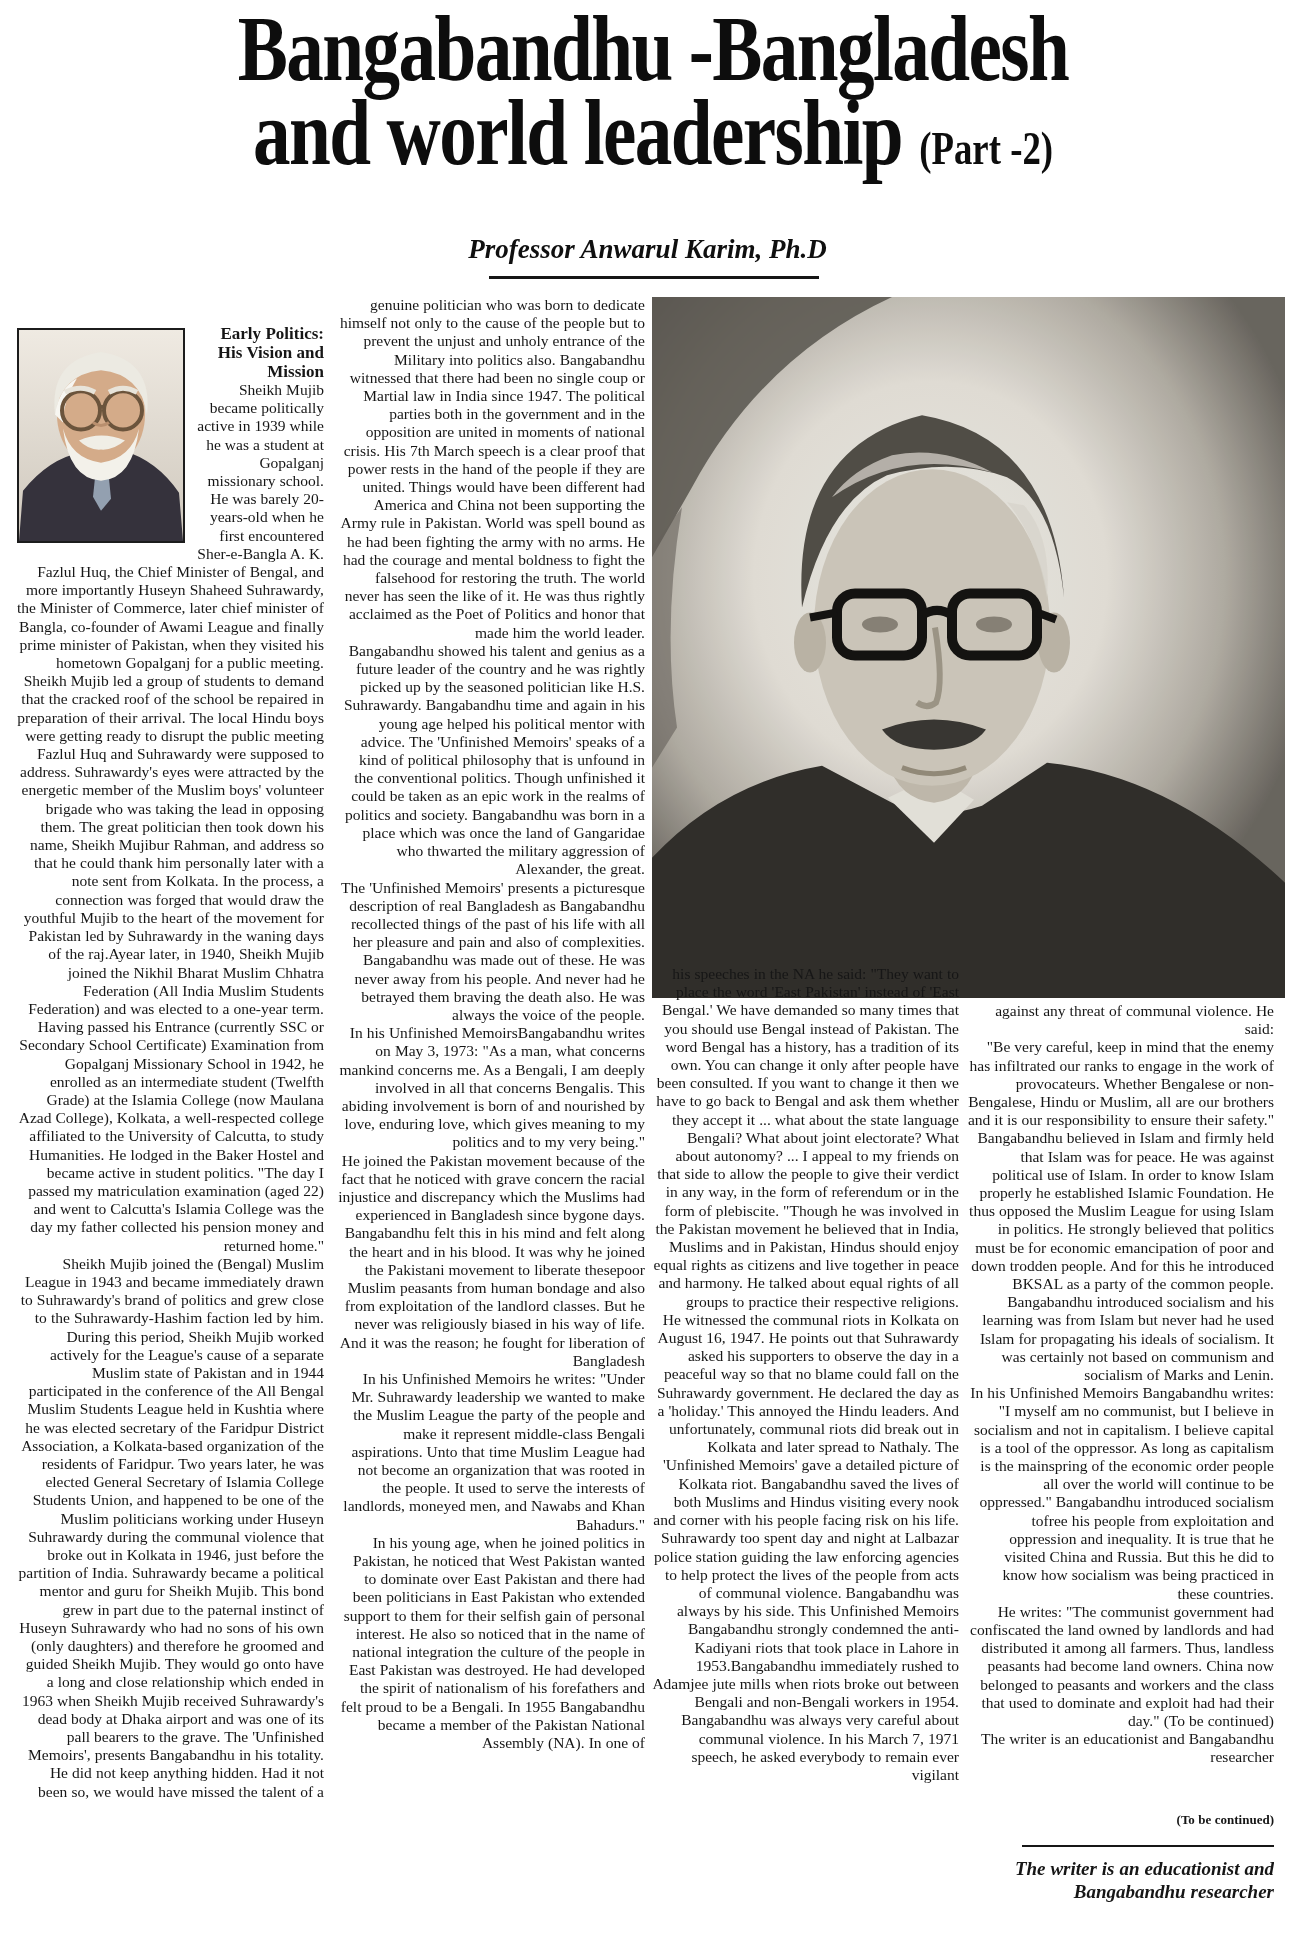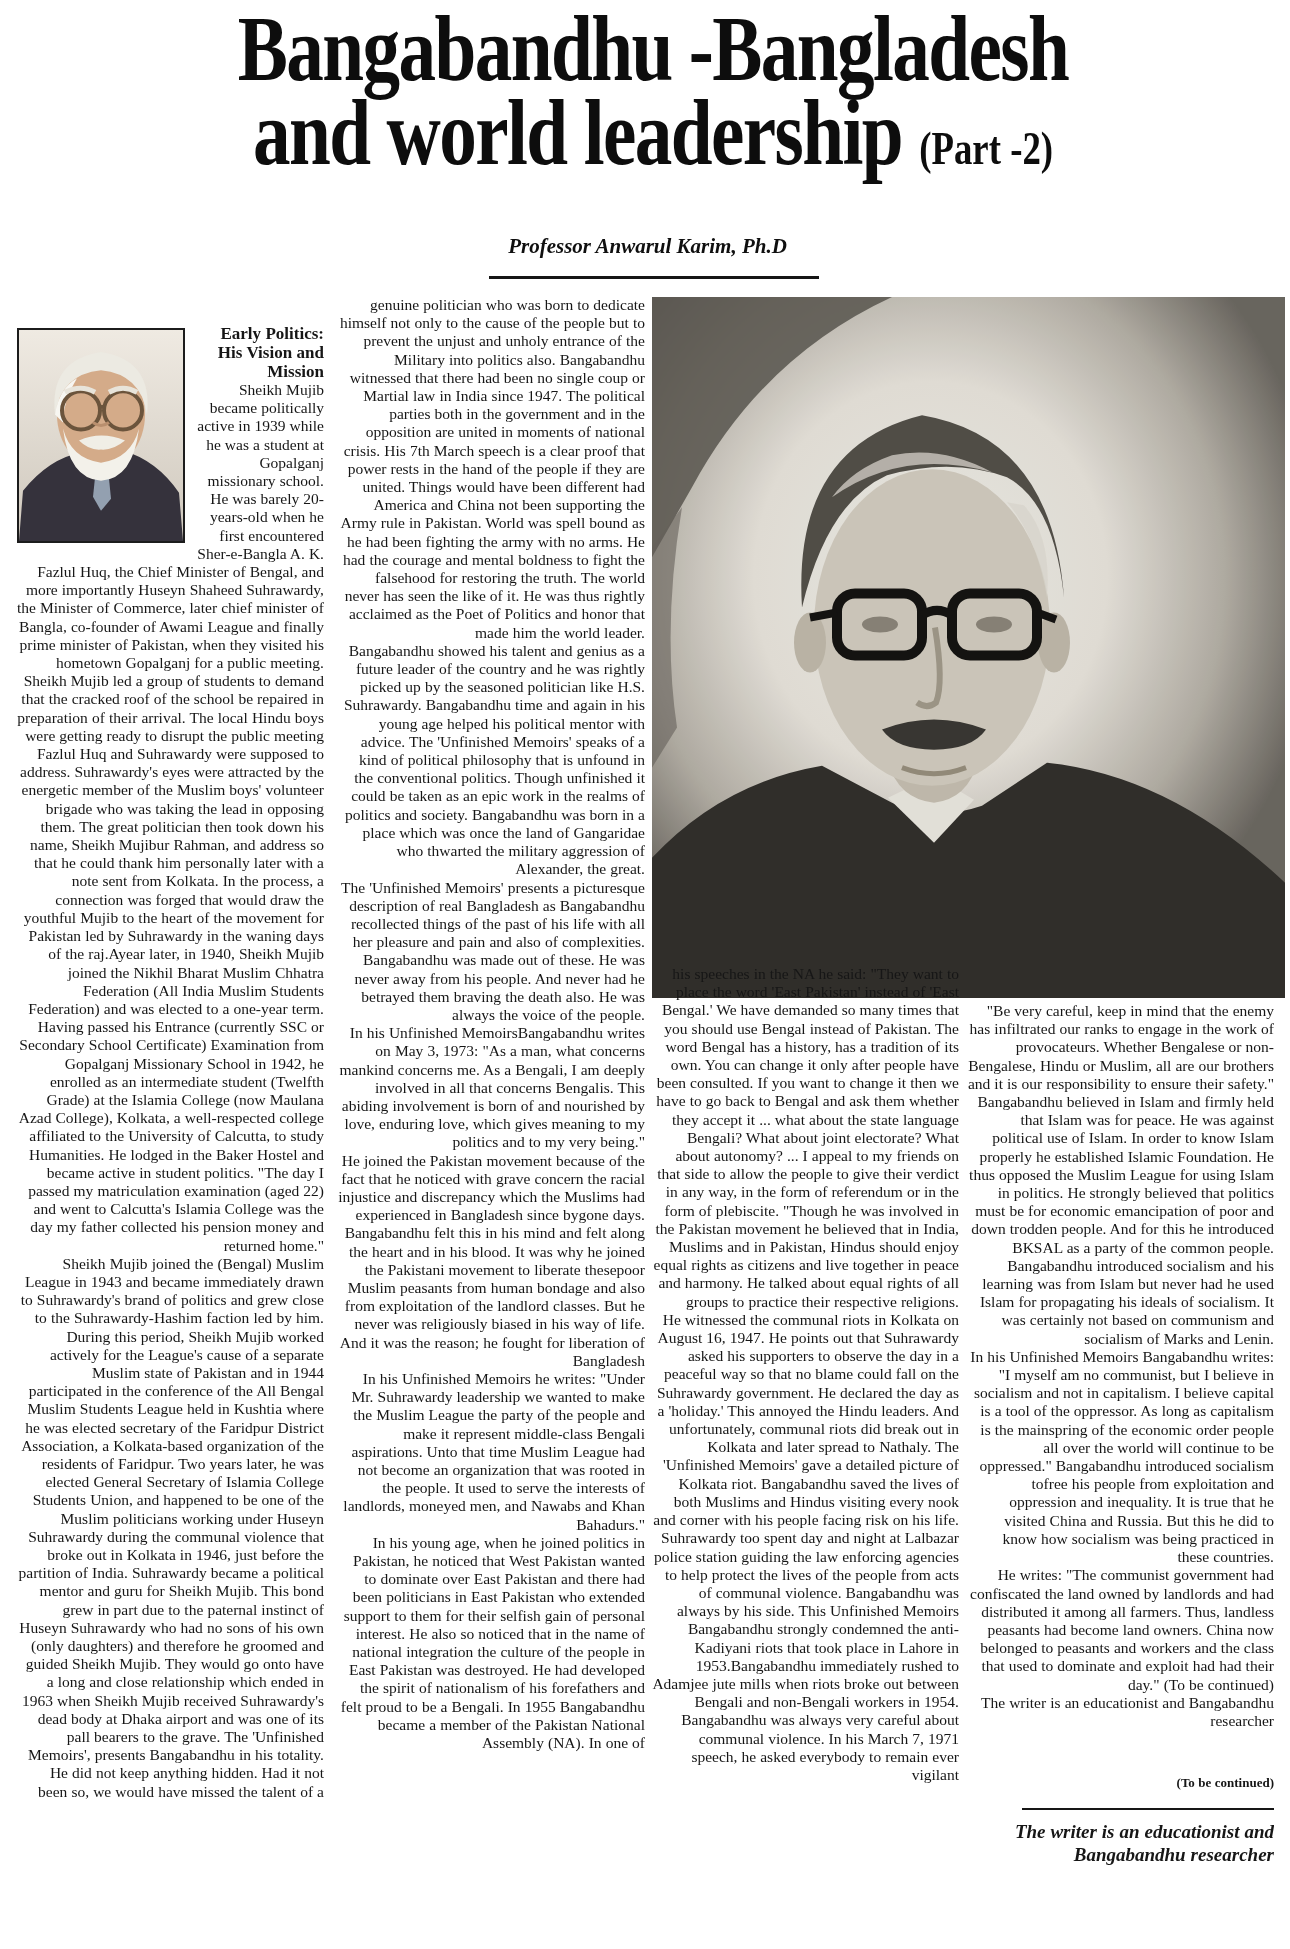--- a/index.html
+++ b/index.html
@@ -12,21 +12,21 @@
   
   .headline{position:absolute;top:6px;left:0;width:1290px;text-align:center;color:#0d0d0d;margin-left:8px;}
   .headline .hl-line{
     display:block;font-weight:bold;font-size:94px;line-height:84px;
     letter-spacing:-2px;transform:scaleX(0.80);transform-origin:50% 50%;
     white-space:nowrap;
   }
   .headline .hl-part{font-size:46px;letter-spacing:0;}
   .byline{
     position:absolute;top:234px;left:320px;width:655px;text-align:center;
-    font-weight:bold;font-style:italic;font-size:21px;color:#0f0f0f;
+    font-weight:bold;font-style:italic;font-size:27px;color:#0f0f0f;
   }
   .byline-rule{position:absolute;top:276px;left:489px;width:330px;height:3px;background:#151515;}
   
   .col{
     position:absolute;width:307px;font-size:15.5px;line-height:18.2px;
     text-align:right;overflow:hidden;word-spacing:0.2px;
   }
   .col p{margin:0;}
   #col1{left:17px;top:296px;height:1653px;margin-top:28px;}
   #col2{left:338px;top:296px;height:1653px;}
@@ -153,20 +153,21 @@
     <p>In his Unfinished Memoirs he writes: "Under Mr. Suhrawardy leadership we wanted to make the Muslim League the party of the people and make it represent middle-class Bengali aspirations. Unto that time Muslim League had not become an organization that was rooted in the people. It used to serve the interests of landlords, moneyed men, and Nawabs and Khan Bahadurs."</p>
     <p>In his young age, when he joined politics in Pakistan, he noticed that West Pakistan wanted to dominate over East Pakistan and there had been politicians in East Pakistan who extended support to them for their selfish gain of personal interest. He also so noticed that in the name of national integration the culture of the people in East Pakistan was destroyed. He had developed the spirit of nationalism of his forefathers and felt proud to be a Bengali. In 1955 Bangabandhu became a member of the Pakistan National Assembly (NA). In one of</p>
   </div>
 
   <div class="col" id="col3">
     <p>his speeches in the NA he said: "They want to place the word 'East Pakistan' instead of 'East Bengal.' We have demanded so many times that you should use Bengal instead of Pakistan. The word Bengal has a history, has a tradition of its own. You can change it only after people have been consulted. If you want to change it then we have to go back to Bengal and ask them whether they accept it ... what about the state language Bengali? What about joint electorate? What about autonomy? ... I appeal to my friends on that side to allow the people to give their verdict in any way, in the form of referendum or in the form of plebiscite. "Though he was involved in the Pakistan movement he believed that in India, Muslims and in Pakistan, Hindus should enjoy equal rights as citizens and live together in peace and harmony. He talked about equal rights of all groups to practice their respective religions.</p>
     <p>He witnessed the communal riots in Kolkata on August 16, 1947. He points out that Suhrawardy asked his supporters to observe the day in a peaceful way so that no blame could fall on the Suhrawardy government. He declared the day as a 'holiday.' This annoyed the Hindu leaders. And unfortunately, communal riots did break out in Kolkata and later spread to Nathaly. The 'Unfinished Memoirs' gave a detailed picture of Kolkata riot.  Bangabandhu saved the lives of both Muslims and Hindus visiting every nook and corner with his people facing risk on his life. Suhrawardy too spent day and night at Lalbazar police station guiding the law enforcing agencies to help protect the lives of the people from acts of communal violence. Bangabandhu was always by his side. This Unfinished Memoirs Bangabandhu strongly condemned the anti-Kadiyani riots that took place in Lahore in 1953.Bangabandhu immediately rushed to Adamjee jute mills  when riots broke out between Bengali and non-Bengali workers in 1954.  Bangabandhu was always very careful about communal violence. In his March 7, 1971 speech, he asked everybody to remain ever vigilant</p>
   </div>
 
   <div class="col" id="col4">
+    <p>against any threat of communal violence. He said:</p>
     <p>"Be very careful, keep in mind that the enemy has infiltrated our ranks to engage in the work of provocateurs. Whether Bengalese or non-Bengalese, Hindu or Muslim, all are our brothers and it is our responsibility to ensure their safety." Bangabandhu believed in Islam and firmly held that Islam was for peace. He was against political use of Islam. In order to know Islam properly he established Islamic Foundation. He thus opposed the Muslim League for using Islam in politics.  He strongly believed that politics must be for economic emancipation of poor and down trodden people. And for this he introduced BKSAL as a party of the common people. Bangabandhu introduced socialism and his learning was from Islam but never had he used Islam for propagating his ideals of socialism. It was certainly not based on communism and socialism of Marks and Lenin.</p>
     <p>In his Unfinished Memoirs Bangabandhu writes: "I myself am no communist, but I believe in socialism and not in capitalism. I believe capital is a tool of the oppressor. As long as capitalism is the mainspring of the economic order people all over the world will continue to be oppressed." Bangabandhu introduced socialism tofree his people from exploitation and oppression and inequality. It is true that he visited China and Russia. But this he did to know how socialism was being practiced in these countries.</p>
     <p>He writes: "The communist government had confiscated the land owned by landlords and had distributed it among all farmers. Thus, landless peasants had become land owners. China now belonged to peasants and workers and the class that used to dominate and exploit had had their day." (To be continued)</p>
     <p>The writer is an educationist and Bangabandhu researcher</p>
     <div class="footer-gap"></div>
     <div class="tbc">(To be continued)</div>
     <div class="credit-divider"></div>
     <div class="writer-credit">The writer is an educationist and Bangabandhu researcher</div>
   </div>
 

